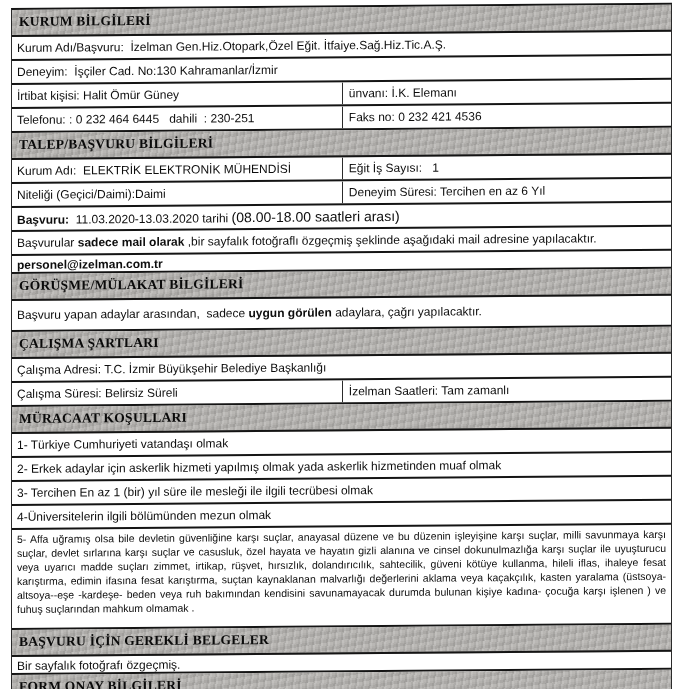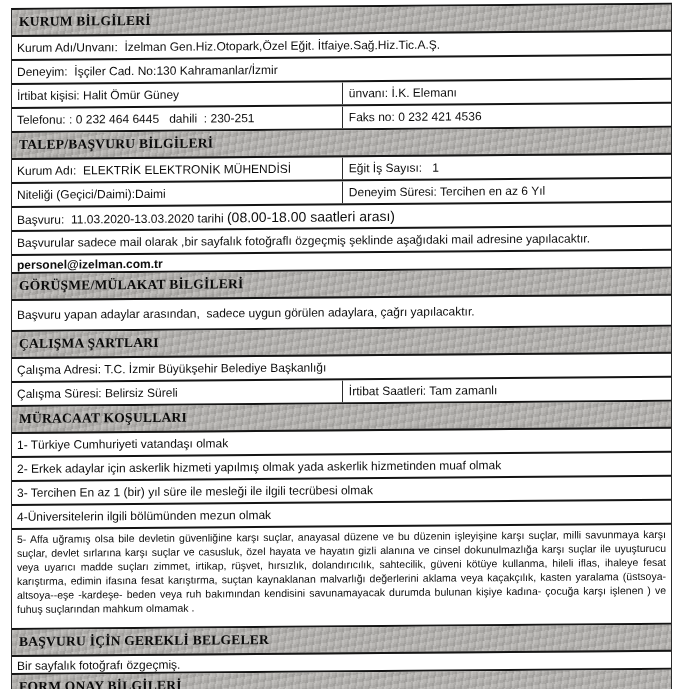--- a/index.html
+++ b/index.html
@@ -30,36 +30,36 @@
     font-weight:bold;font-size:13.5px;letter-spacing:.25px;color:#0a0a0a;
   }
   .row{font-size:12px;line-height:15px;padding:4px 5px 0;}
   .h24{height:24px;}
   .h18{height:18px;padding-top:2px;}
   .h31{height:31px;padding-top:7px;}
   .cols{display:flex;padding:0;}
   .cols .c1{width:50.2%;box-sizing:border-box;border-right:1px solid #2b2b2b;padding:4px 5px 0;}
   .cols .c2{flex:1;padding:4px 6px 0;}
   .lbl,.val,.bi,.sm{white-space:pre;}
-  .bi{font-weight:normal;}
+  .bi{font-weight:bold;}
   .bold-row{font-weight:bold;}
   .sm{font-size:14px;}
   .para{
     height:100px;padding:2px 5px 0;
     font-size:10.5px;line-height:14px;text-align:justify;
   }
 </style>
 </head>
 <body>
 
 <div class="sheet">
 
   <div class="hdr"><span>KURUM BİLGİLERİ</span></div>
 
-  <div class="row h24"><span class="lbl">Kurum Adı/Unvanı:</span><span class="val">  İzelman Gen.Hiz.Otopark,Özel Eğit. İtfaiye.Sağ.Hiz.Tic.A.Ş.</span></div>
+  <div class="row h24"><span class="lbl">Kurum Adı/Başvuru:</span><span class="val">  İzelman Gen.Hiz.Otopark,Özel Eğit. İtfaiye.Sağ.Hiz.Tic.A.Ş.</span></div>
 
   <div class="row h24"><span class="lbl">Deneyim:</span><span class="val">  İşçiler Cad. No:130 Kahramanlar/İzmir</span></div>
 
   <div class="cols h24">
     <div class="c1 row" style="padding-left:5px"><span class="lbl">İrtibat kişisi:</span><span class="val"> Halit Ömür Güney</span></div>
     <div class="c2 row"><span class="lbl">ünvanı:</span><span class="val"> İ.K. Elemanı</span></div>
   </div>
 
   <div class="cols h24">
     <div class="c1 row"><span class="lbl">Telefonu: :</span><span class="val"> 0 232 464 6445   dahili  : 230-251</span></div>
@@ -87,21 +87,21 @@
   <div class="hdr"><span>GÖRÜŞME/MÜLAKAT BİLGİLERİ</span></div>
 
   <div class="row h31"><span class="val">Başvuru yapan adaylar arasından,  sadece </span><span class="bi">uygun görülen</span><span class="val"> adaylara, çağrı yapılacaktır.</span></div>
 
   <div class="hdr"><span>ÇALIŞMA ŞARTLARI</span></div>
 
   <div class="row h24"><span class="lbl">Çalışma Adresi:</span><span class="val"> T.C. İzmir Büyükşehir Belediye Başkanlığı</span></div>
 
   <div class="cols h24">
     <div class="c1 row"><span class="lbl">Çalışma Süresi:</span><span class="val"> Belirsiz Süreli</span></div>
-    <div class="c2 row"><span class="lbl">İrtibat Saatleri:</span><span class="val"> Tam zamanlı</span></div>
+    <div class="c2 row"><span class="lbl">İzelman Saatleri:</span><span class="val"> Tam zamanlı</span></div>
   </div>
 
   <div class="hdr"><span>MÜRACAAT KOŞULLARI</span></div>
 
   <div class="row h24"><span class="val">1- Türkiye Cumhuriyeti vatandaşı olmak</span></div>
   <div class="row h24"><span class="val">2- Erkek adaylar için askerlik hizmeti yapılmış olmak yada askerlik hizmetinden muaf olmak</span></div>
   <div class="row h24"><span class="val">3- Tercihen En az 1 (bir) yıl süre ile mesleği ile ilgili tecrübesi olmak</span></div>
   <div class="row h24"><span class="val">4-Üniversitelerin ilgili bölümünden mezun olmak</span></div>
 
   <div class="para">5- Affa uğramış olsa bile devletin güvenliğine karşı suçlar, anayasal düzene ve bu düzenin işleyişine karşı suçlar, milli savunmaya karşı suçlar, devlet sırlarına karşı suçlar ve casusluk, özel hayata ve hayatın gizli alanına ve cinsel dokunulmazlığa karşı suçlar ile uyuşturucu veya uyarıcı madde suçları zimmet, irtikap, rüşvet, hırsızlık, dolandırıcılık, sahtecilik, güveni kötüye kullanma, hileli iflas, ihaleye fesat karıştırma, edimin ifasına fesat karıştırma, suçtan kaynaklanan malvarlığı değerlerini aklama veya kaçakçılık, kasten yaralama (üstsoya-altsoya--eşe -kardeşe- beden veya ruh bakımından kendisini savunamayacak durumda bulunan kişiye kadına- çocuğa karşı işlenen ) ve fuhuş suçlarından mahkum olmamak .</div>

